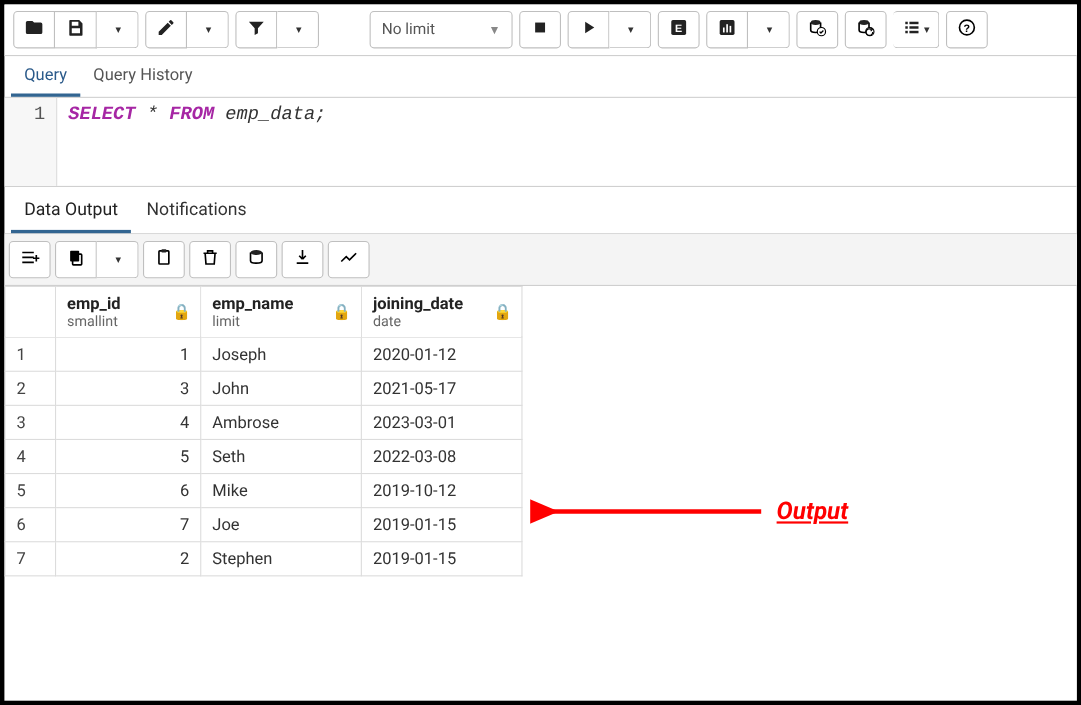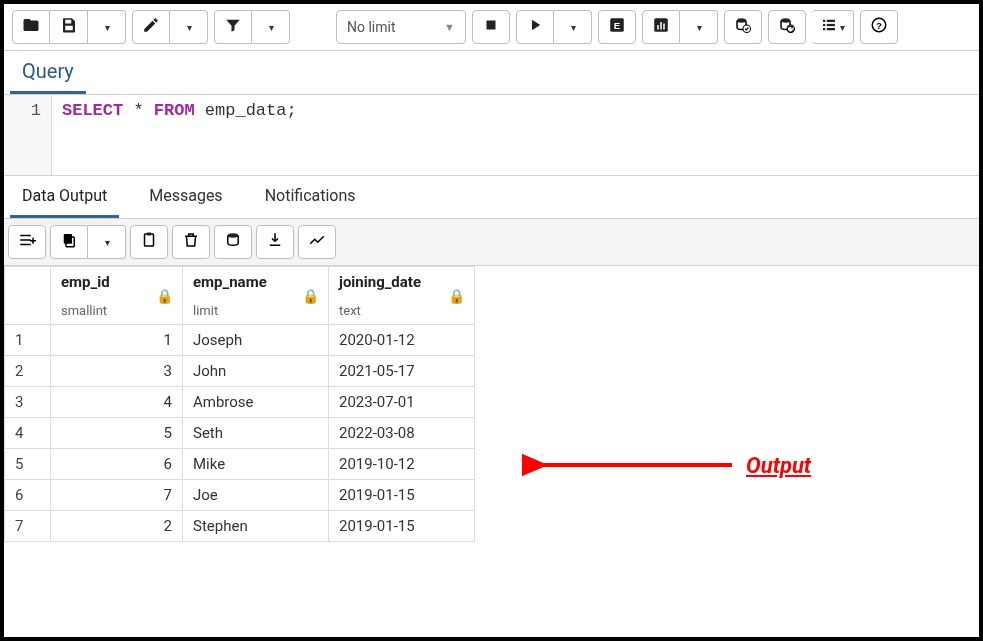--- a/index.html
+++ b/index.html
@@ -13,58 +13,58 @@
 .btn-group .btn:first-child { border-top-left-radius: 4px; border-bottom-left-radius: 4px; }
 .btn-group .btn:last-child { border-top-right-radius: 4px; border-bottom-right-radius: 4px; border-left: none; }
 .btn-group .btn:not(:first-child):not(:last-child) { border-left: none; }
 .combo { display: inline-flex; align-items: center; height: 34px; padding: 0 10px; background: #fff; border: 1px solid #bfbfbf; border-radius: 4px; cursor: pointer; color: #555; min-width: 130px; justify-content: space-between; gap: 14px; margin-left: 40px; }
 .combo .caret { font-size: 11px; color: #888; }
 .btn svg { width: 18px; height: 18px; fill: currentColor; }
 .btn .small-caret { font-size: 10px; margin-left: 2px; color: #333; }
 
 
 .tabs { display: flex; border-bottom: 1px solid #d0d0d0; padding: 0 6px; }
-.tab { padding: 8px 12px; color: #555; cursor: pointer; border-bottom: 3px solid transparent; font-size: 20px; }
+.tab { padding: 8px 12px; color: #555; cursor: pointer; border-bottom: 3px solid transparent; font-size: 15px; }
 .tab.active { color: #2b5a8a; border-bottom-color: #326591; }
 
 
 .editor { display: flex; min-height: 80px; font-family: "Courier New", monospace; font-size: 17px; }
 .gutter { width: 48px; text-align: right; padding: 6px 10px 6px 6px; color: #555; background: #f7f7f7; border-right: 1px solid #ddd; }
-.code { padding: 6px 10px; white-space: pre; }
+.code { padding: 6px 10px; white-space: pre; font-style: italic; }
 .kw { color: #a626a4; font-weight: bold; }
 .ident { color: #333; }
 
 
-.out-tabs { display: flex; align-items: center; border-top: 1px solid #d0d0d0; border-bottom: 1px solid #d0d0d0; padding: 0 6px; gap: 18px; }
+.out-tabs { display: flex; align-items: center; border-top: 1px solid #d0d0d0; border-bottom: 1px solid #d0d0d0; padding: 0 6px; gap: 2px; }
 .out-tab { padding: 10px 12px; color: #333; cursor: pointer; border-bottom: 3px solid transparent; font-size: 16px; display: inline-flex; align-items: center; gap: 8px; }
 .out-tab.active { border-bottom-color: #326591; color: #222; }
 .out-tab .close { color: #444; font-size: 15px; }
 
 
 .out-toolbar { display: flex; align-items: center; gap: 4px; padding: 6px 4px; border-bottom: 1px solid #cfcfcf; background: #f4f4f4; }
 .out-toolbar .btn { height: 34px; }
 
 
 .grid { border-collapse: collapse; table-layout: fixed; }
 .grid th, .grid td { border: 1px solid #dcdcdc; padding: 6px 10px; font-size: 15px; background: #fff; }
 .grid thead th { background: #fff; text-align: left; vertical-align: top; position: relative; font-weight: normal; }
 .grid thead th .colname { font-weight: bold; color: #222; text-align: right; }
-.grid thead th .coltype { display: block; color: #666; font-size: 13px; margin-top: 12px; }
+.grid thead th .coltype { display: block; color: #666; font-size: 13px; margin-top: 0; }
 .grid thead th .lock { position: absolute; right: 8px; top: 50%; transform: translateY(-50%); font-size: 14px; color: #222; }
 .rownum { color: #444; text-align: left; width: 46px; background: #fff; }
 .r-right { text-align: right; }
 
 
 .col-idx { width: 46px; }
 .col1 { width: 132px; }
 .col2 { width: 146px; }
 .col3 { width: 146px; }
 
 
-.annotation { position: absolute; left: 518px; top: 446px; display: flex; align-items: center; pointer-events: none; }
+.annotation { position: absolute; left: 478px; top: 446px; display: flex; align-items: center; pointer-events: none; }
 .annotation svg { display:block; }
 .annotation-text { font-size: 22px; font-weight: bold; font-style: italic; color: #ff0000; text-decoration: underline; margin-left: 4px; }
 
 </style>
 </head>
 <body>
 
 <div class="toolbar">
   <div class="btn-group">
     <button class="btn">
@@ -182,30 +182,30 @@
   <button class="btn">
       <span><svg viewBox="0 0 24 24">
           <circle cx="12" cy="12" r="9" fill="none" stroke="#000" stroke-width="2"></circle>
           <text x="12" y="17" text-anchor="middle" font-size="13" font-weight="bold" fill="#000">?</text>
         </svg></span>
     </button>
 </div>
 
 <div class="tabs">
   <div class="tab active">Query</div>
+  <div class="tab">Query History</div>
 </div>
 
 <div class="editor">
   <div class="gutter"><span>1</span></div>
   <div class="code"><span class="kw">SELECT</span><span> * </span><span class="kw">FROM</span><span class="ident"> emp_data;</span></div>
 </div>
 
 <div class="out-tabs">
   <div class="out-tab active">Data Output</div>
-  <div class="out-tab">Messages</div>
   <div class="out-tab">Notifications</div>
 </div>
 
 <div class="out-toolbar">
   <button class="btn">
       <span><svg viewBox="0 0 24 24">
           <path d="M3 6h14M3 12h14M3 18h14" stroke="#000" stroke-width="2"></path>
           <path d="M20 9v8M16 13h8" stroke="#000" stroke-width="2"></path>
         </svg></span>
     </button>
@@ -265,21 +265,21 @@
         <span class="coltype">smallint</span>
         <span class="lock">🔒</span>
       </th>
       <th>
         <span class="colname">emp_name</span>
         <span class="coltype">limit</span>
         <span class="lock">🔒</span>
       </th>
       <th>
         <span class="colname">joining_date</span>
-        <span class="coltype">text</span>
+        <span class="coltype">date</span>
         <span class="lock">🔒</span>
       </th>
     </tr>
   </thead>
   <tbody id="grid-body">
       <tr>
         <td class="rownum">1</td>
         <td class="r-right">1</td>
         <td>Joseph</td>
         <td>2020-01-12</td>
@@ -287,21 +287,21 @@
       <tr>
         <td class="rownum">2</td>
         <td class="r-right">3</td>
         <td>John</td>
         <td>2021-05-17</td>
       </tr>
       <tr>
         <td class="rownum">3</td>
         <td class="r-right">4</td>
         <td>Ambrose</td>
-        <td>2023-07-01</td>
+        <td>2023-03-01</td>
       </tr>
       <tr>
         <td class="rownum">4</td>
         <td class="r-right">5</td>
         <td>Seth</td>
         <td>2022-03-08</td>
       </tr>
       <tr>
         <td class="rownum">5</td>
         <td class="r-right">6</td>

